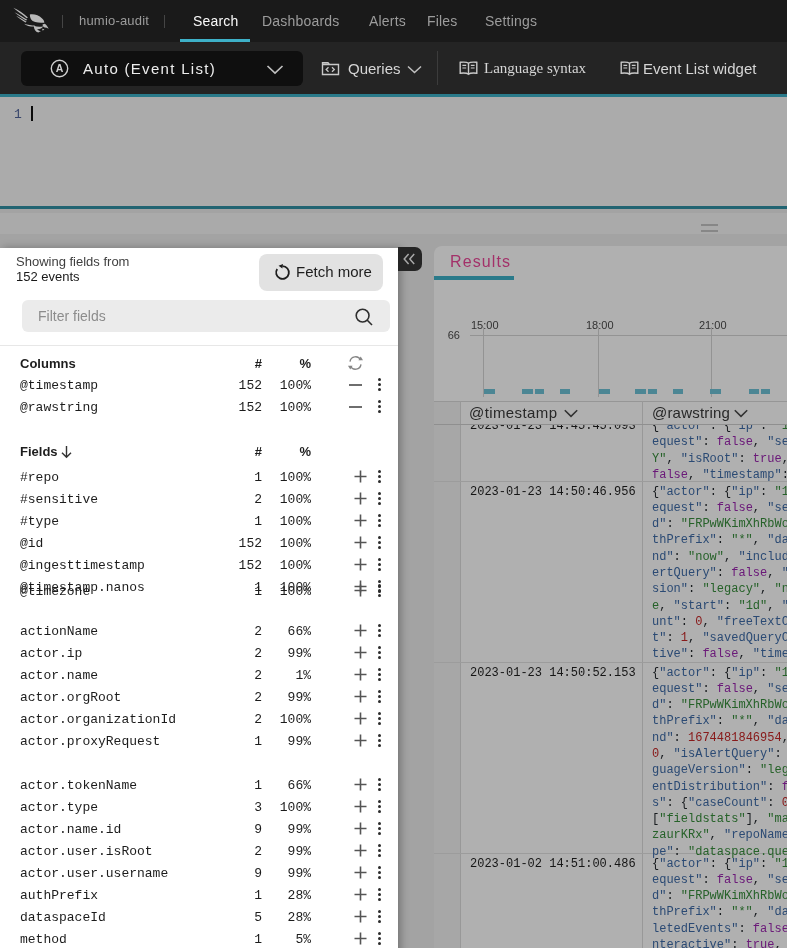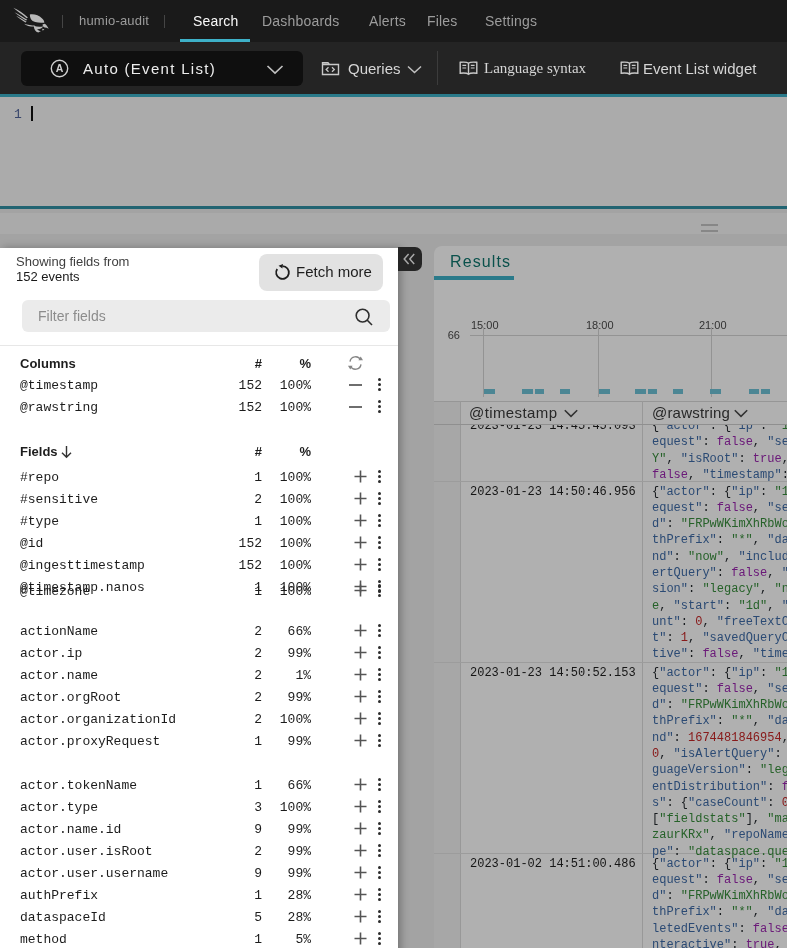--- a/index.html
+++ b/index.html
@@ -107,21 +107,21 @@
     <div class="abs mono" style="left:14px;top:10px;font-size:13px;color:#51659c;">1</div>
     <div class="abs" style="left:31px;top:9px;width:2px;height:15px;background:#111;"></div>
   </div>
 
   <div class="abs" id="divider">
     <div class="abs" style="left:701px;top:11px;width:17px;height:2px;background:#c4c4c4;"></div>
     <div class="abs" style="left:701px;top:17px;width:17px;height:2px;background:#c4c4c4;"></div>
   </div>
 
   <div class="abs" id="card">
-    <div class="abs" style="left:16px;top:7px;font-size:16px;letter-spacing:1.1px;color:#0f766e;">Results</div>
+    <div class="abs" style="left:16px;top:7px;font-size:16px;letter-spacing:1.1px;color:#ec4899;">Results</div>
     <div class="abs" style="left:0;top:30px;width:80px;height:4px;background:#3eb1c8;"></div>
 
     <div class="abs" style="left:12px;top:83px;width:14px;text-align:right;font-size:11px;color:#4a4a4a;">66</div>
     <div class="cline" style="left:36px;top:89px;width:317px;height:1px;"></div>
     <div class="cline" style="left:49px;top:81px;width:1px;height:70px;"></div>
     <div class="cline" style="left:164px;top:81px;width:1px;height:70px;"></div>
     <div class="cline" style="left:277px;top:81px;width:1px;height:70px;"></div>
     <div class="xlab" style="left:37px;top:73px;">15:00</div>
     <div class="xlab" style="left:152px;top:73px;text-align:center;">18:00</div>
     <div class="xlab" style="left:265px;top:73px;">21:00</div>

